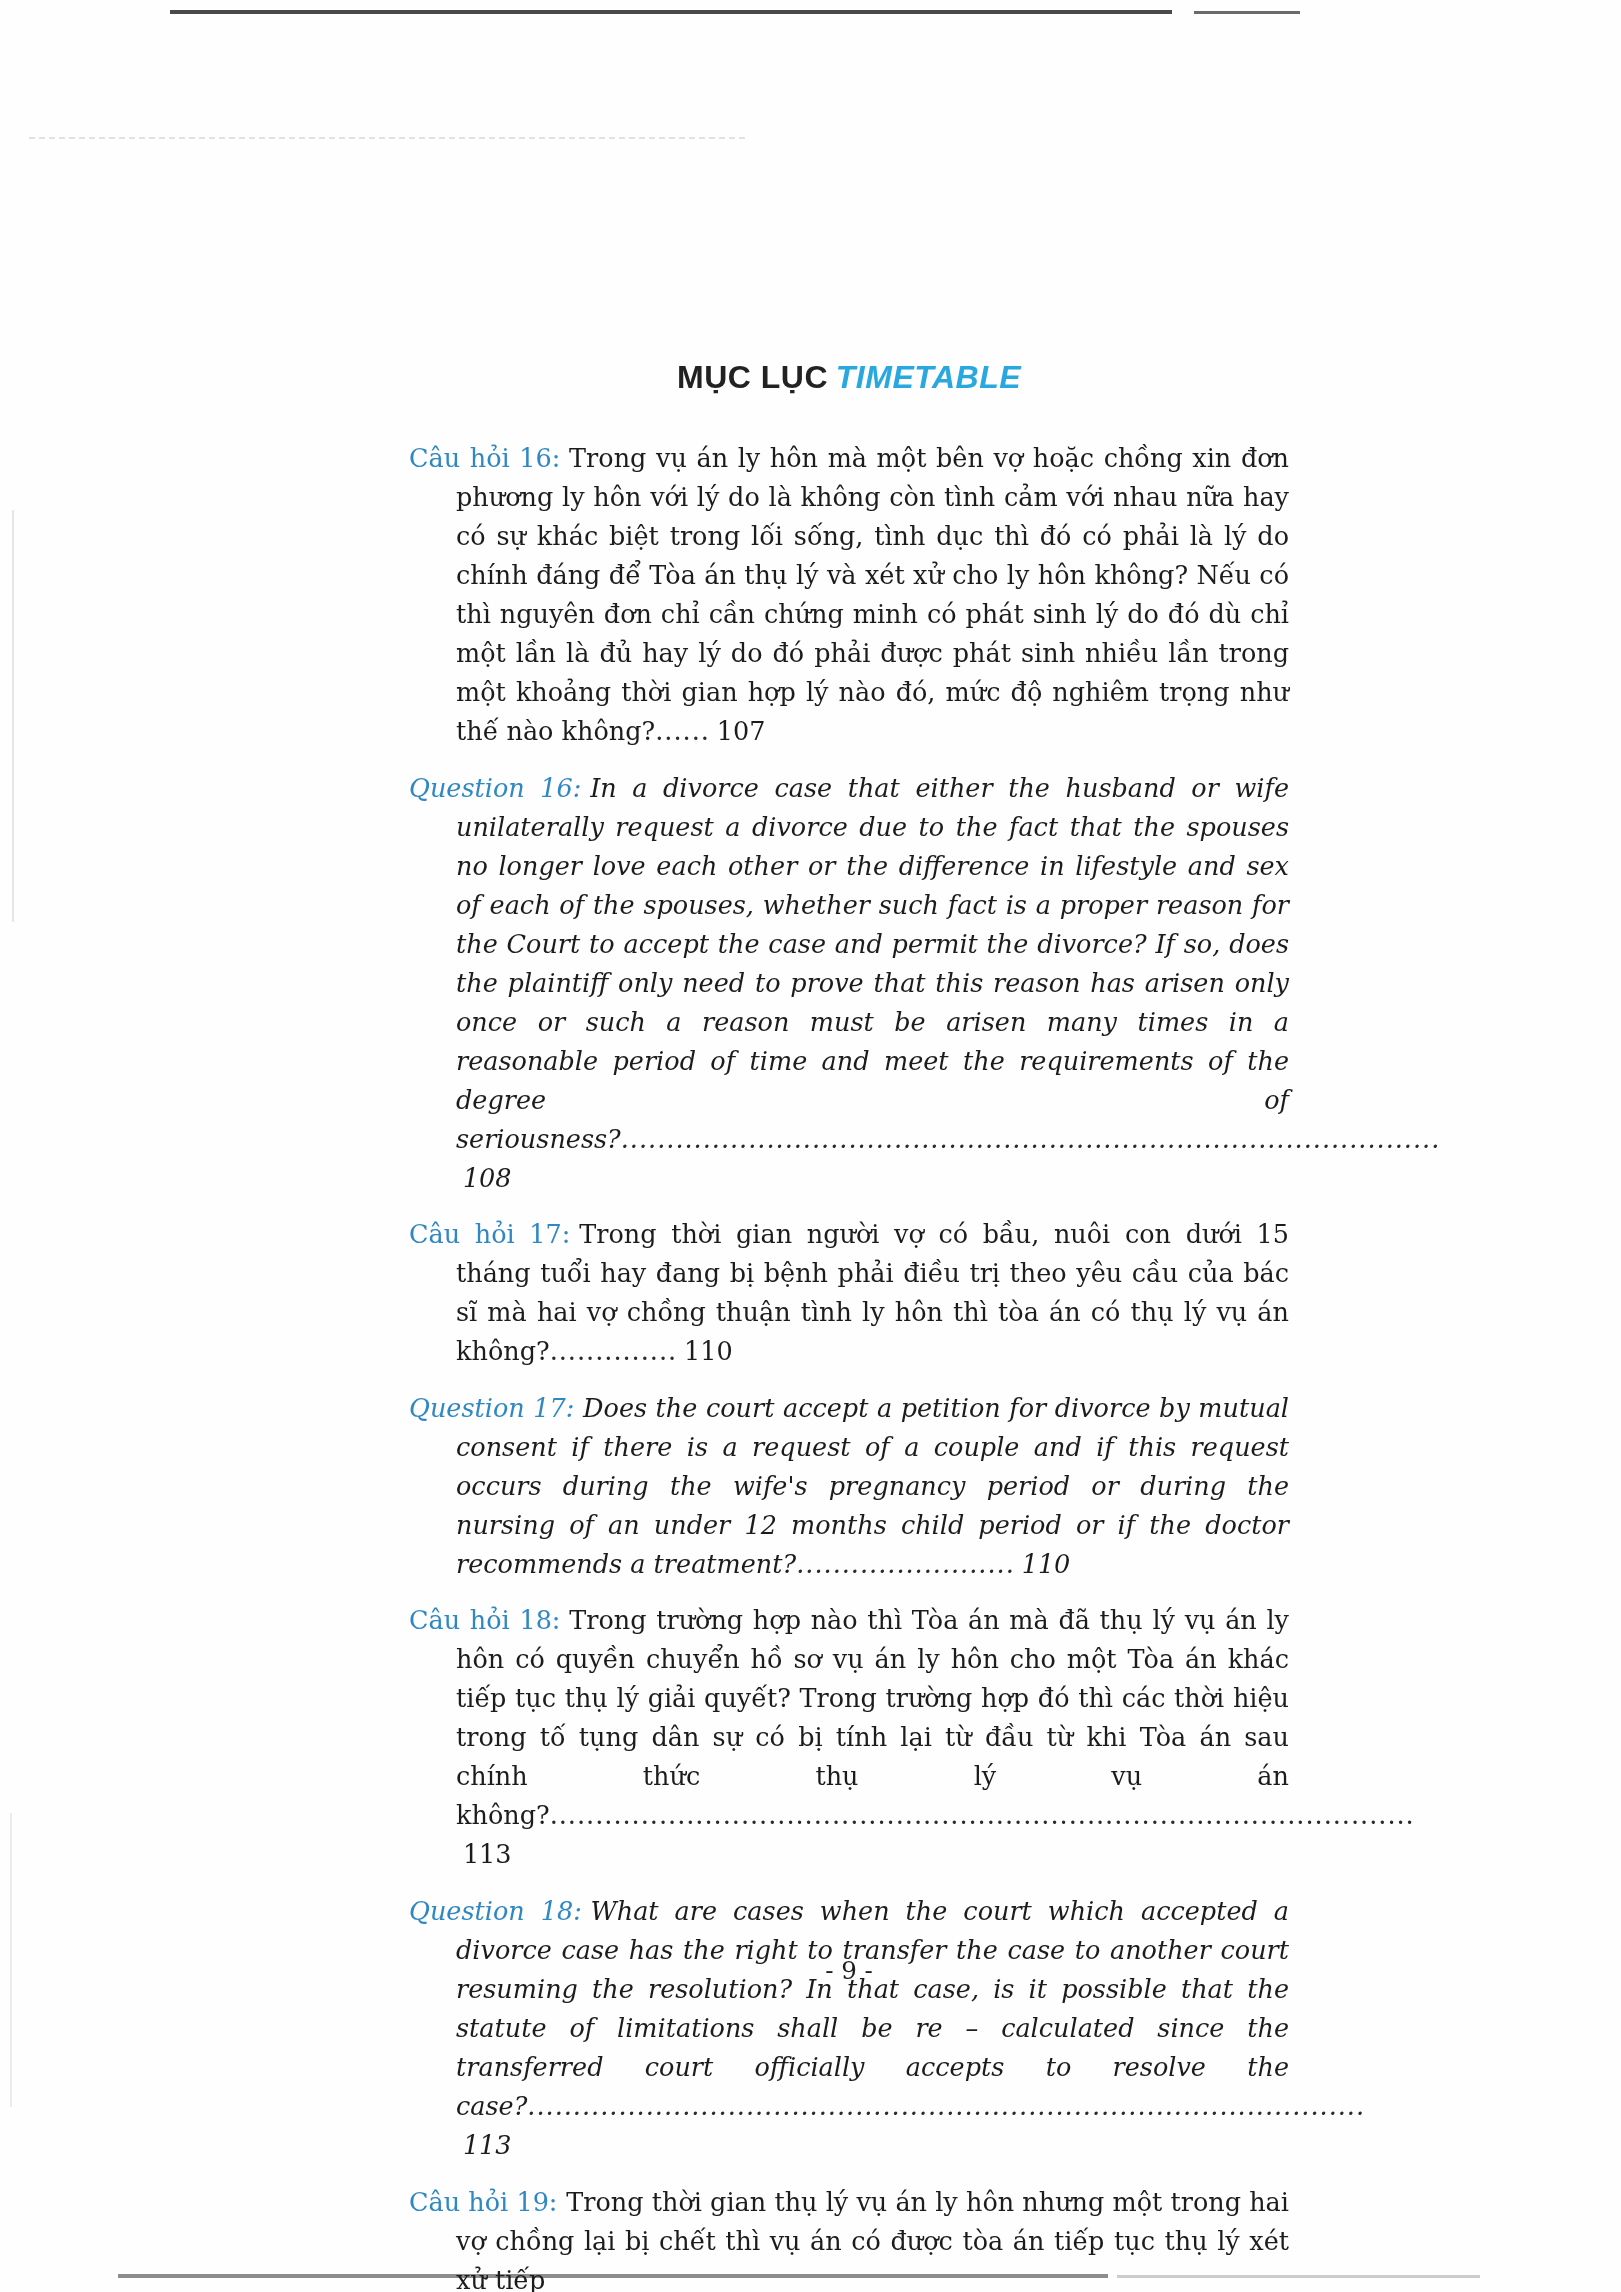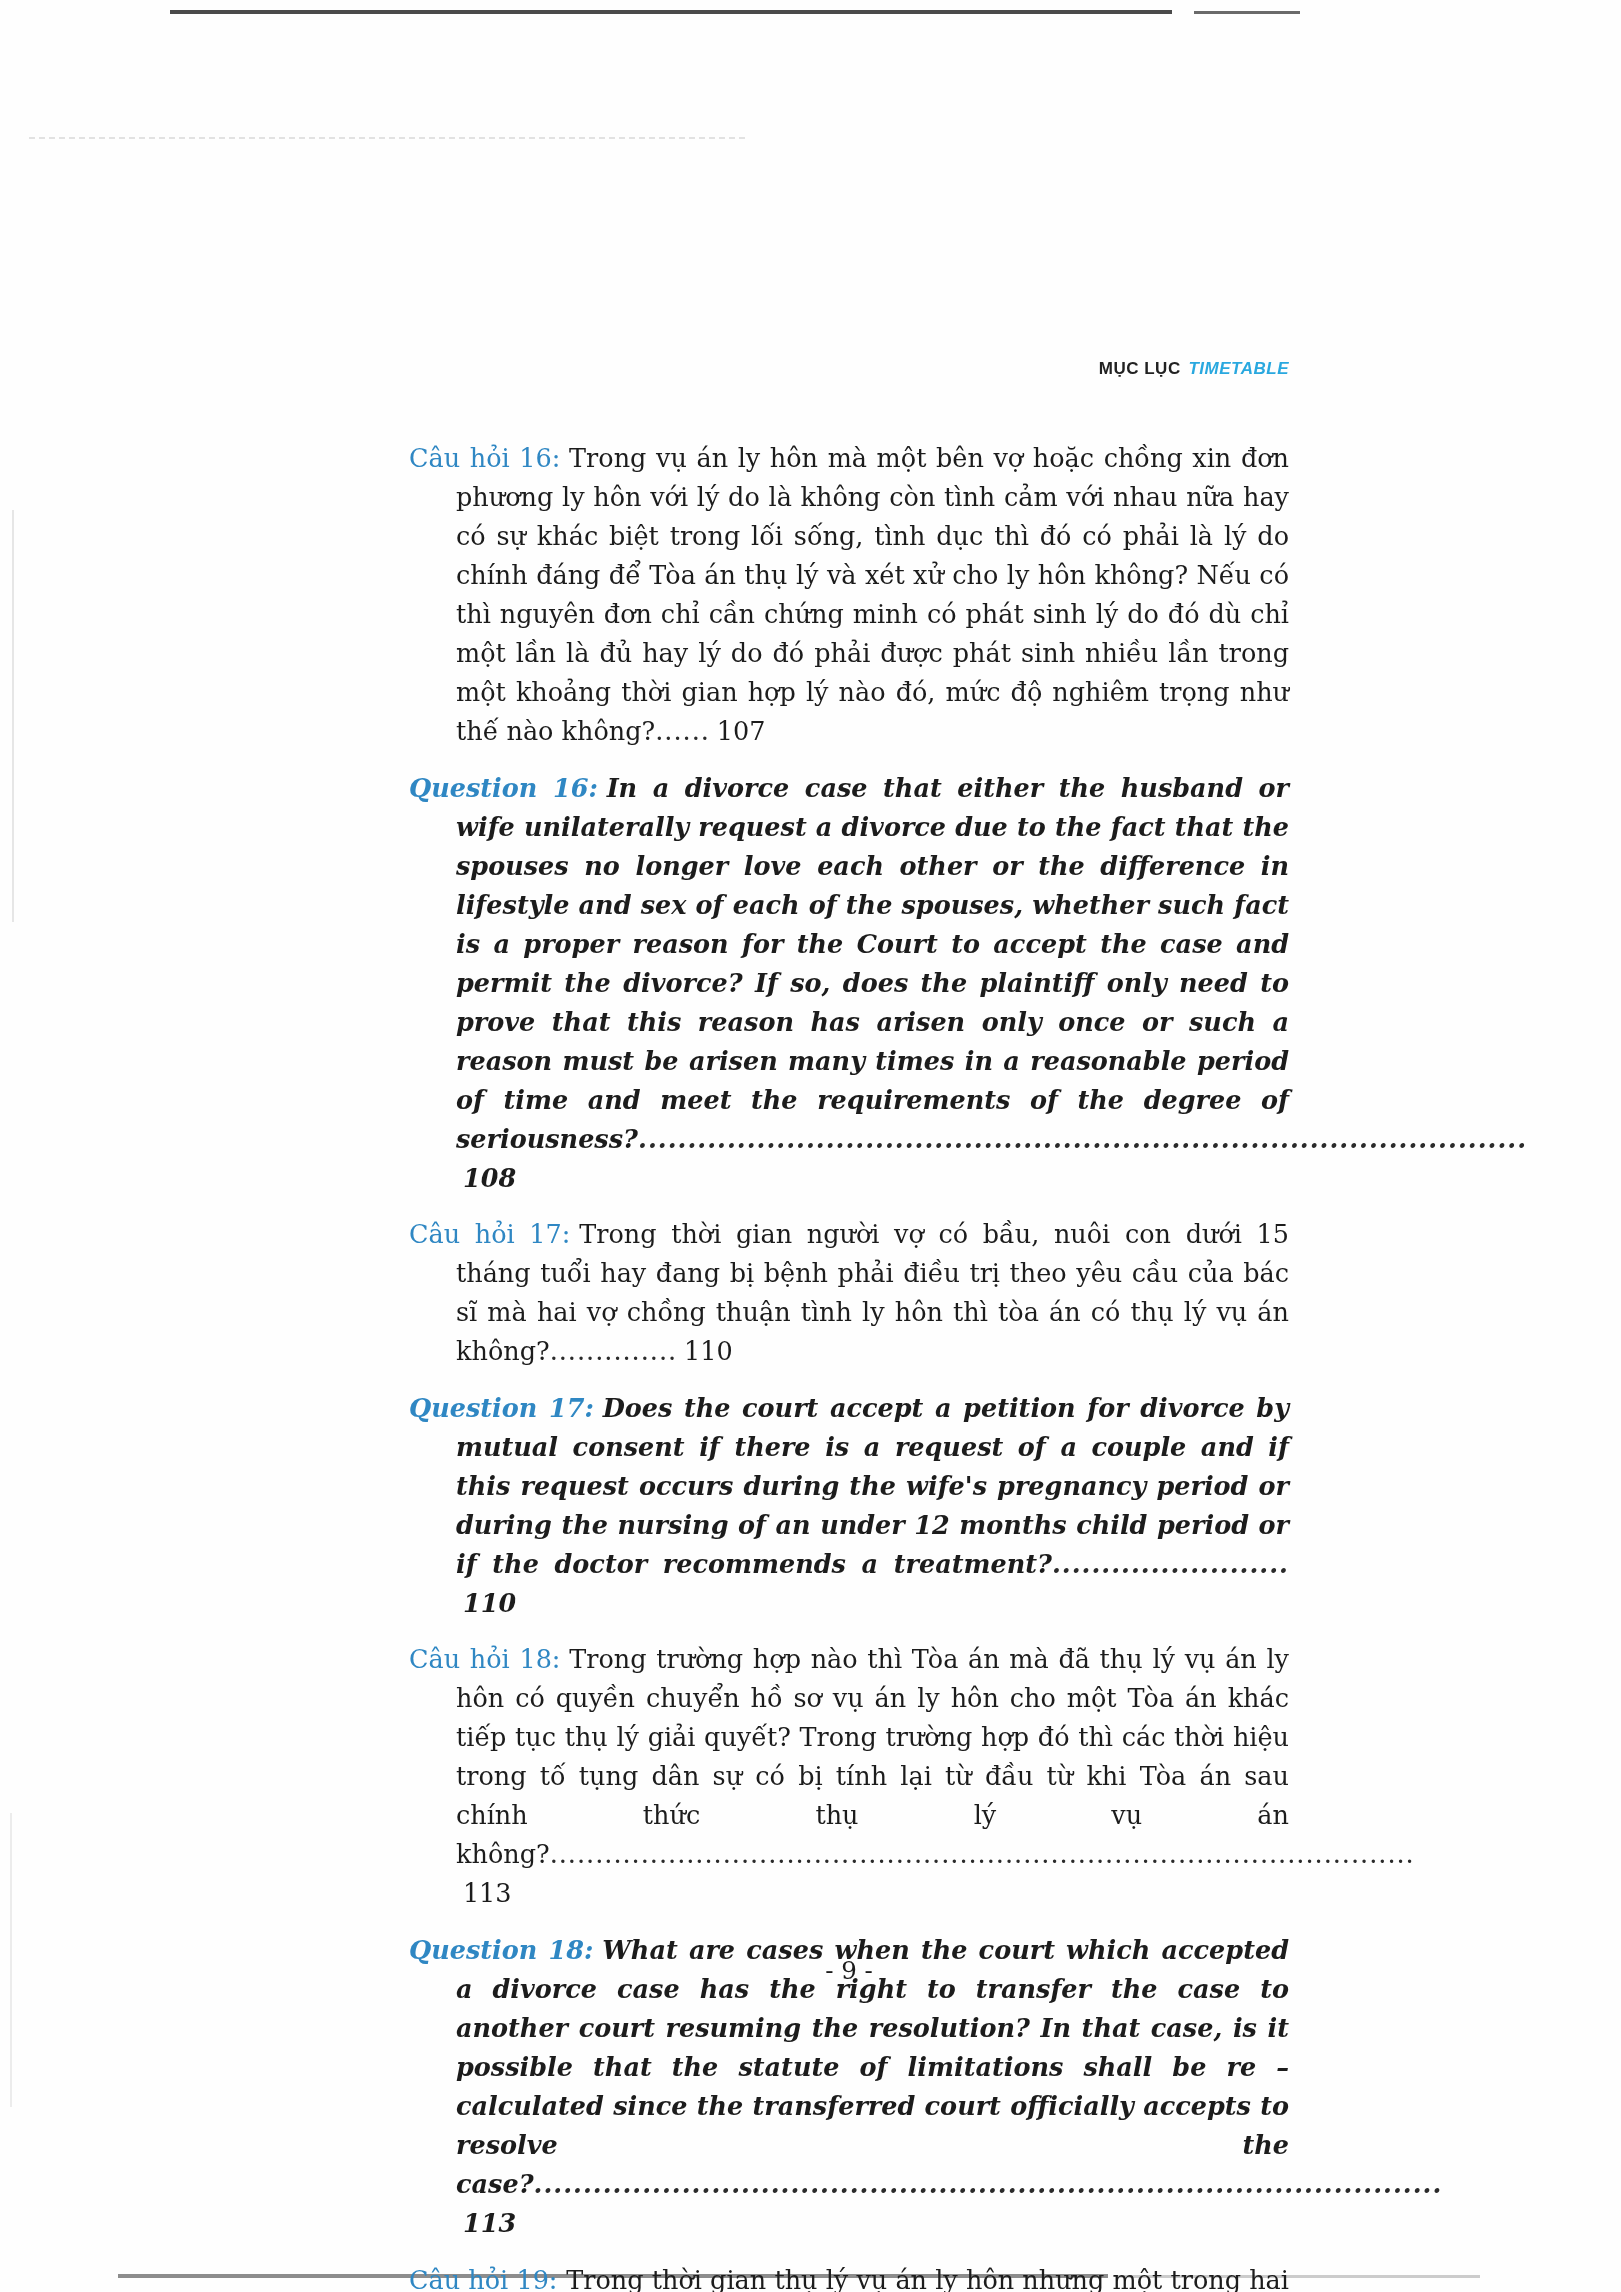--- a/index.html
+++ b/index.html
@@ -25,23 +25,23 @@
   .left-line-1 { top: 510px; left: 11.8px; width: 2px; height: 412px; background: #e6e6e6; }
   .left-line-2 { top: 1813px; left: 9.8px; width: 2px; height: 294px; background: #ececec; }
   .bottom-line-1 { top: 2274px; left: 118px; width: 990px; height: 3.9px; background: #8d8d8d; }
   .bottom-line-2 { top: 2275px; left: 1117px; width: 363px; height: 2.9px; background: #cccccc; }
 
   .page-header {
     position: absolute;
     top: 359px;
     left: 409px;
     width: 880px;
-    text-align: right;
+    text-align: center;
     font-family: "Liberation Sans", sans-serif;
-    font-size: 17px;
+    font-size: 32px;
     font-weight: bold;
     letter-spacing: 0.5px;
     color: #222222;
   }
   .page-header .header-en {
     color: #29a8df;
     font-style: italic;
     margin-left: 7.8px;
   }
 
@@ -60,21 +60,20 @@
     text-align: justify;
     color: #1c1c1c;
   }
   .entry .label {
     color: #2f87c3;
     padding-right: 8.8px;
     margin-top: 12px;
   }
   .entry.en {
     font-style: italic;
-    font-weight: bold;
   }
   .entry .leader {
     word-break: break-all;
     letter-spacing: 1px;
     color: #2a2a2a;
   }
   .entry .pageno {
     padding-left: 6.9px;
   }
 

